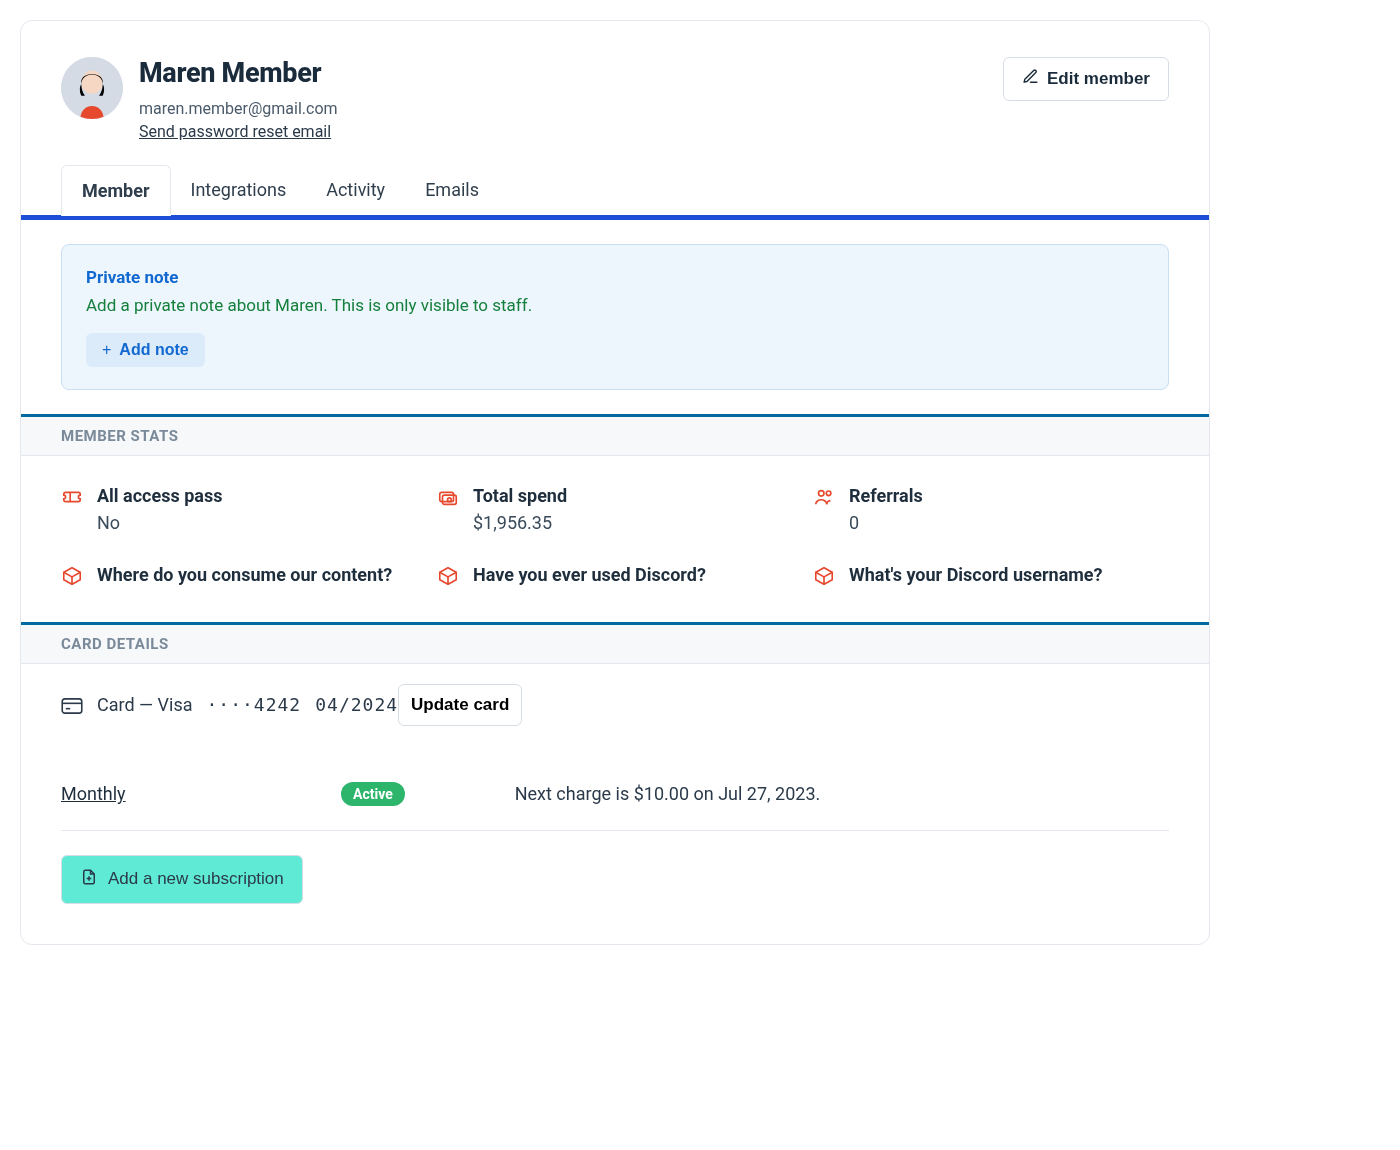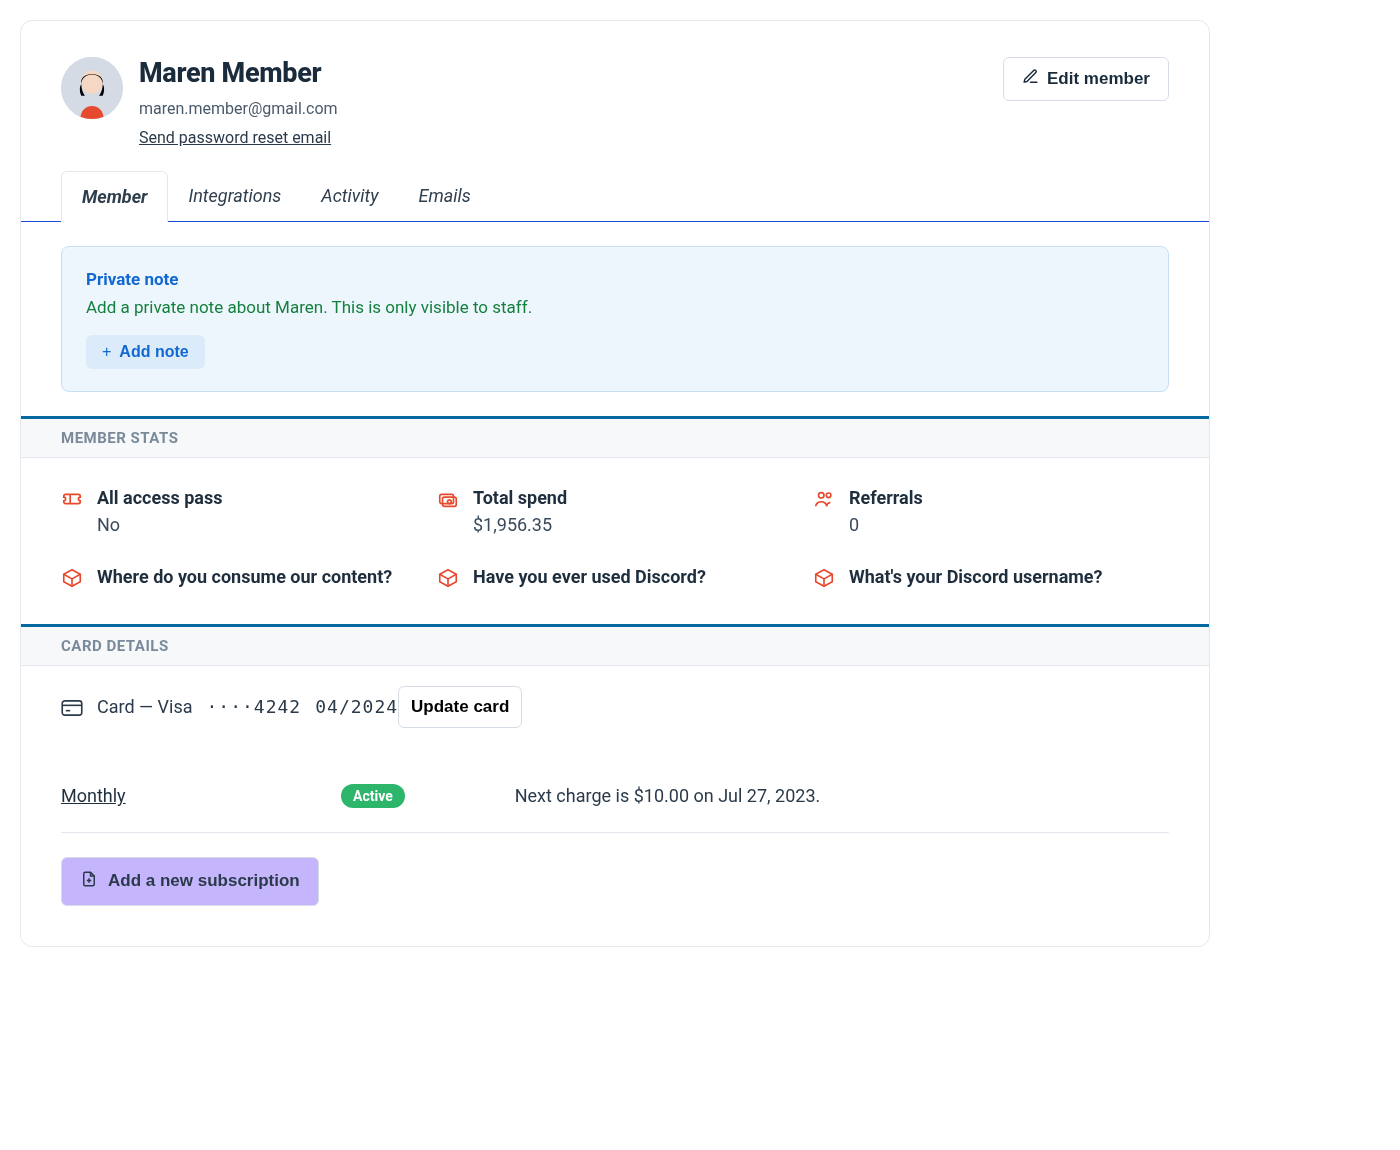--- a/index.html
+++ b/index.html
@@ -39,21 +39,21 @@
   .profile-info h1 {
     font-size: 27px;
     font-weight: 800;
     color: #1a2b3c;
     letter-spacing: -0.3px;
     margin-bottom: 10px;
   }
   .profile-info .email {
     font-size: 16px;
     color: #4a5a6a;
-    margin-bottom: 10px;
+    margin-bottom: 4px;
   }
   .profile-info .reset-link {
     font-size: 16px;
     color: #2b3a4a;
     text-decoration: underline;
     cursor: pointer;
   }
   .edit-btn {
     display: inline-flex;
     align-items: center;
@@ -64,23 +64,22 @@
     font-size: 17px;
     font-weight: 700;
     color: #1a2b3c;
     background: #fff;
     cursor: pointer;
   }
   .edit-btn svg { width: 17px; height: 17px; }
   .tabs {
     display: flex;
     padding: 24px 40px 0 40px;
-    border-bottom: 1px solid #1d4ed8;
+    border-bottom: 5px solid #1d4ed8;
     gap: 0;
-    font-style: italic;
   }
   .tab {
     padding: 14px 20px;
     font-size: 18px;
     color: #2f3e4d;
     cursor: pointer;
     position: relative;
   }
   .tab.active {
     font-weight: 700;
@@ -211,22 +210,22 @@
   .sub-divider {
     border-top: 1px solid #e4e8ee;
     margin: 0 40px;
   }
   .add-sub {
     margin: 24px 40px 40px 40px;
   }
   .add-sub-btn {
     display: inline-flex; align-items: center; gap: 10px;
     border: 1px solid #d7dde5; border-radius: 6px;
-    padding: 12px 18px; font-size: 17px; font-weight: 700;
-    color: #2b3a4a; background: #c4b5fd; cursor: pointer;
+    padding: 12px 18px; font-size: 17px; font-weight: 400;
+    color: #2b3a4a; background: #5eead4; cursor: pointer;
   }
   .add-sub-btn svg { width: 18px; height: 18px; stroke: currentColor; fill: none; stroke-width: 2; }
 </style>
 </head>
 <body>
 
 <div class="card">
 
   <div class="header-row">
     <div class="profile">

